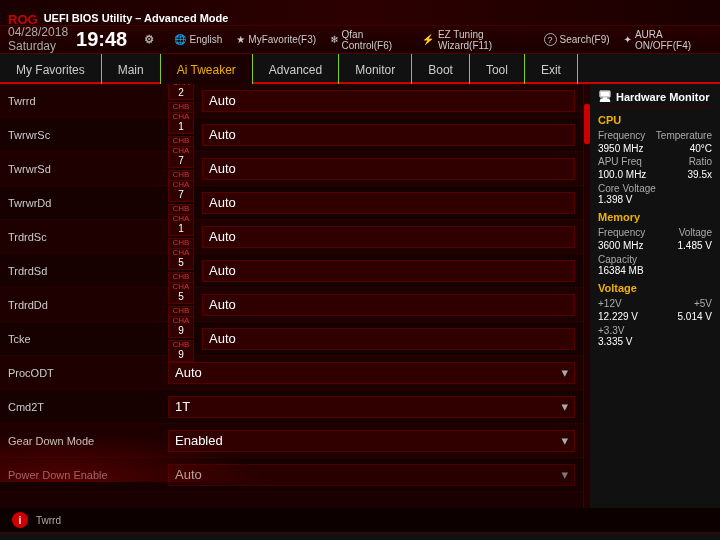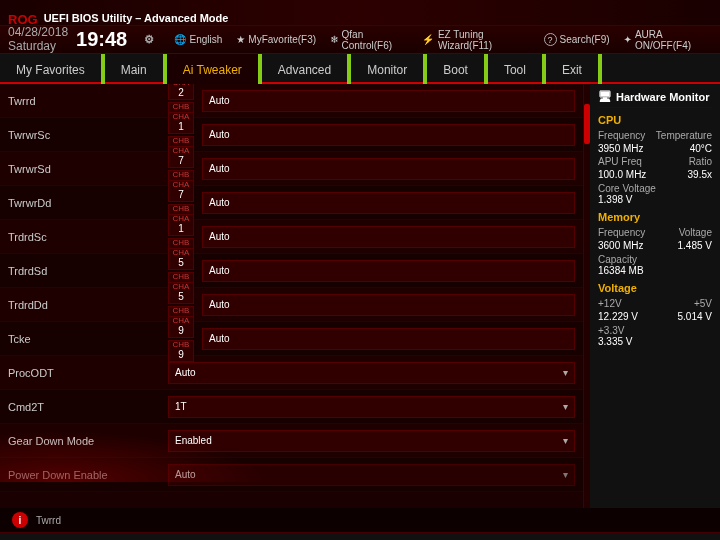--- a/index.html
+++ b/index.html
@@ -66,21 +66,21 @@
       border-bottom: 2px solid #cc0000;
       padding-left: 0;
     }
     .nav-tab {
       padding: 16px 16px;
       display: flex;
       align-items: center;
       color: #ccc;
       font-size: 12px;
       cursor: pointer;
-      border-right: 4px solid #84cc16;
+      border-right: 1px solid #84cc16;
       transition: background 0.1s;
     }
     .nav-tab.active {
       color: #f0b000;
       border-bottom: 2px solid #f0b000;
       margin-bottom: -2px;
       background: #1a0000;
     }
 
     
@@ -136,21 +136,21 @@
     .cha-label { color: #cc3333; font-size: 8px; }
     .chb-label { color: #cc3333; font-size: 8px; }
     .cha-val, .chb-val { color: #fff; font-size: 10px; }
 
     .value-field {
       flex: 1;
       height: 22px;
       background: #300000;
       border: 1px solid #550000;
       color: #fff;
-      font-size: 10px;
+      font-size: 13px;
       padding: 4px 6px;
       display: flex;
       align-items: center;
     }
     .value-field.dropdown {
       cursor: pointer;
       justify-content: space-between;
     }
     .value-field.dropdown::after {
       content: '▾';

